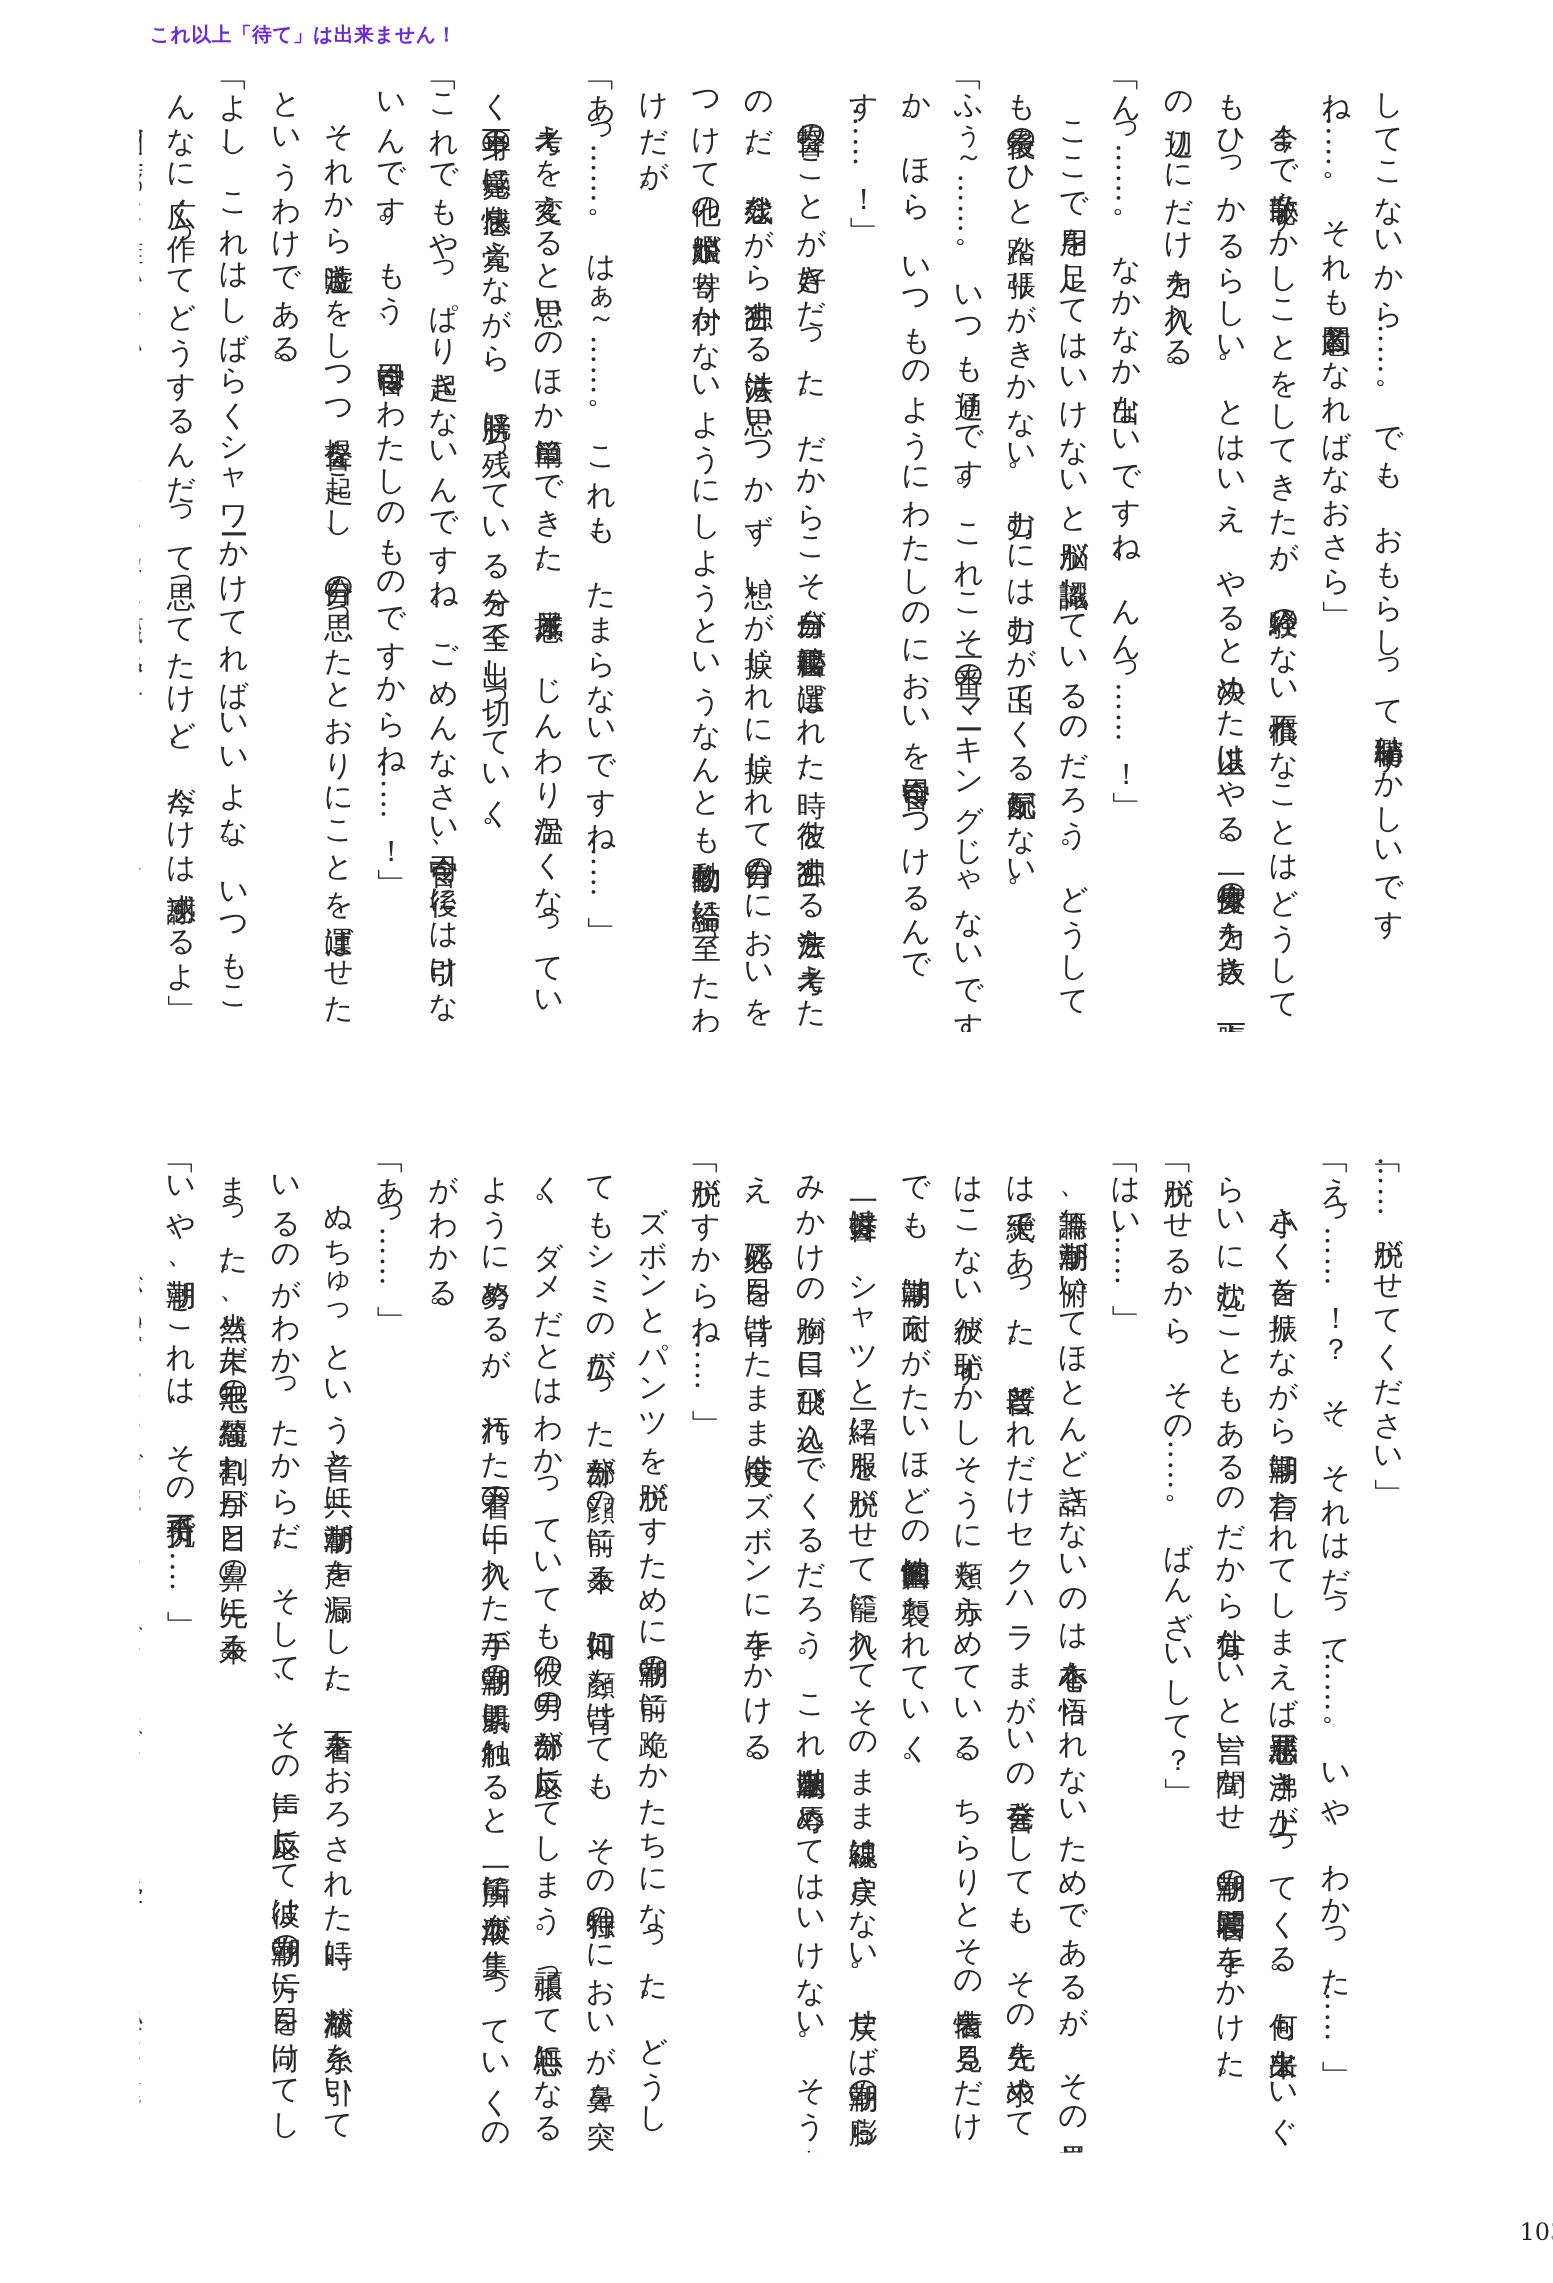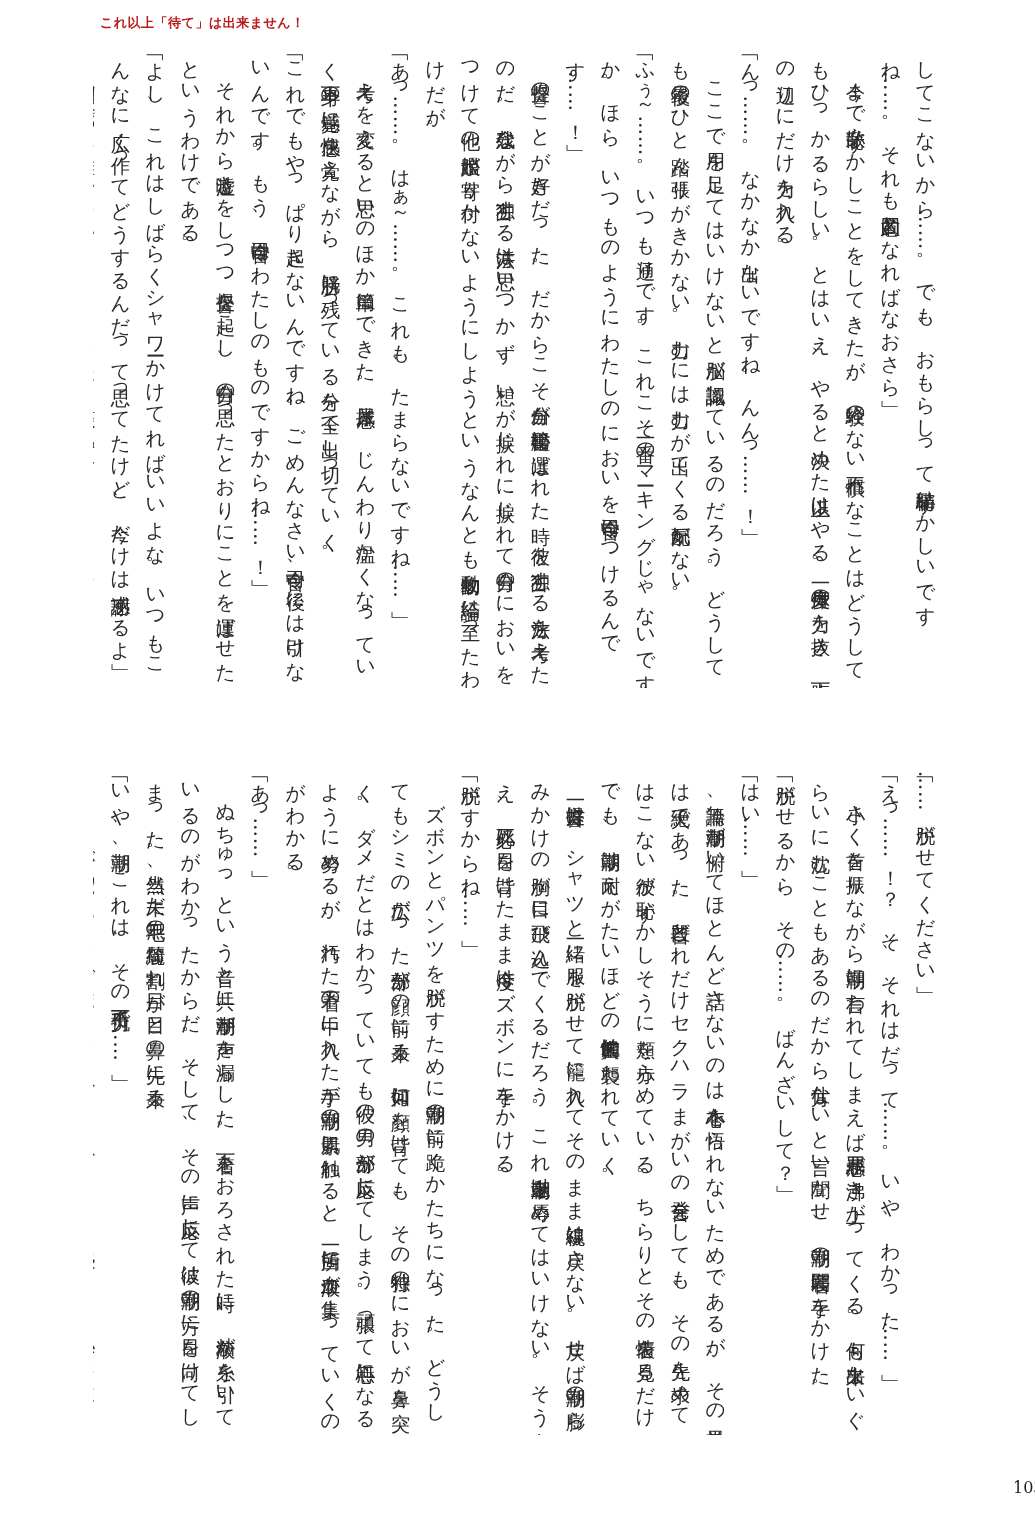--- a/index.html
+++ b/index.html
@@ -4,21 +4,21 @@
 <style>
   html, body { margin: 0; padding: 0; background: #ffffff; }
   body {
     width: 1035px; height: 1522px; position: relative; overflow: hidden;
     font-family: "DejaVu Serif", "Liberation Serif", serif;
     color: #2a2a2a;
   }
   .running-header {
     position: absolute; left: 100px; top: 14px;
     font-family: "DejaVu Sans", "Liberation Sans", sans-serif;
-    font-size: 13px; font-weight: bold; color: #b91c1c;
+    font-size: 13px; font-weight: bold; color: #6d28d9;
     letter-spacing: 0.5px;
   }
   .block {
     position: absolute;
     writing-mode: vertical-rl;
     -webkit-writing-mode: vertical-rl;
     font-size: 19.5px;
     line-height: 35px;
     letter-spacing: 0.8px;
     overflow: hidden;

